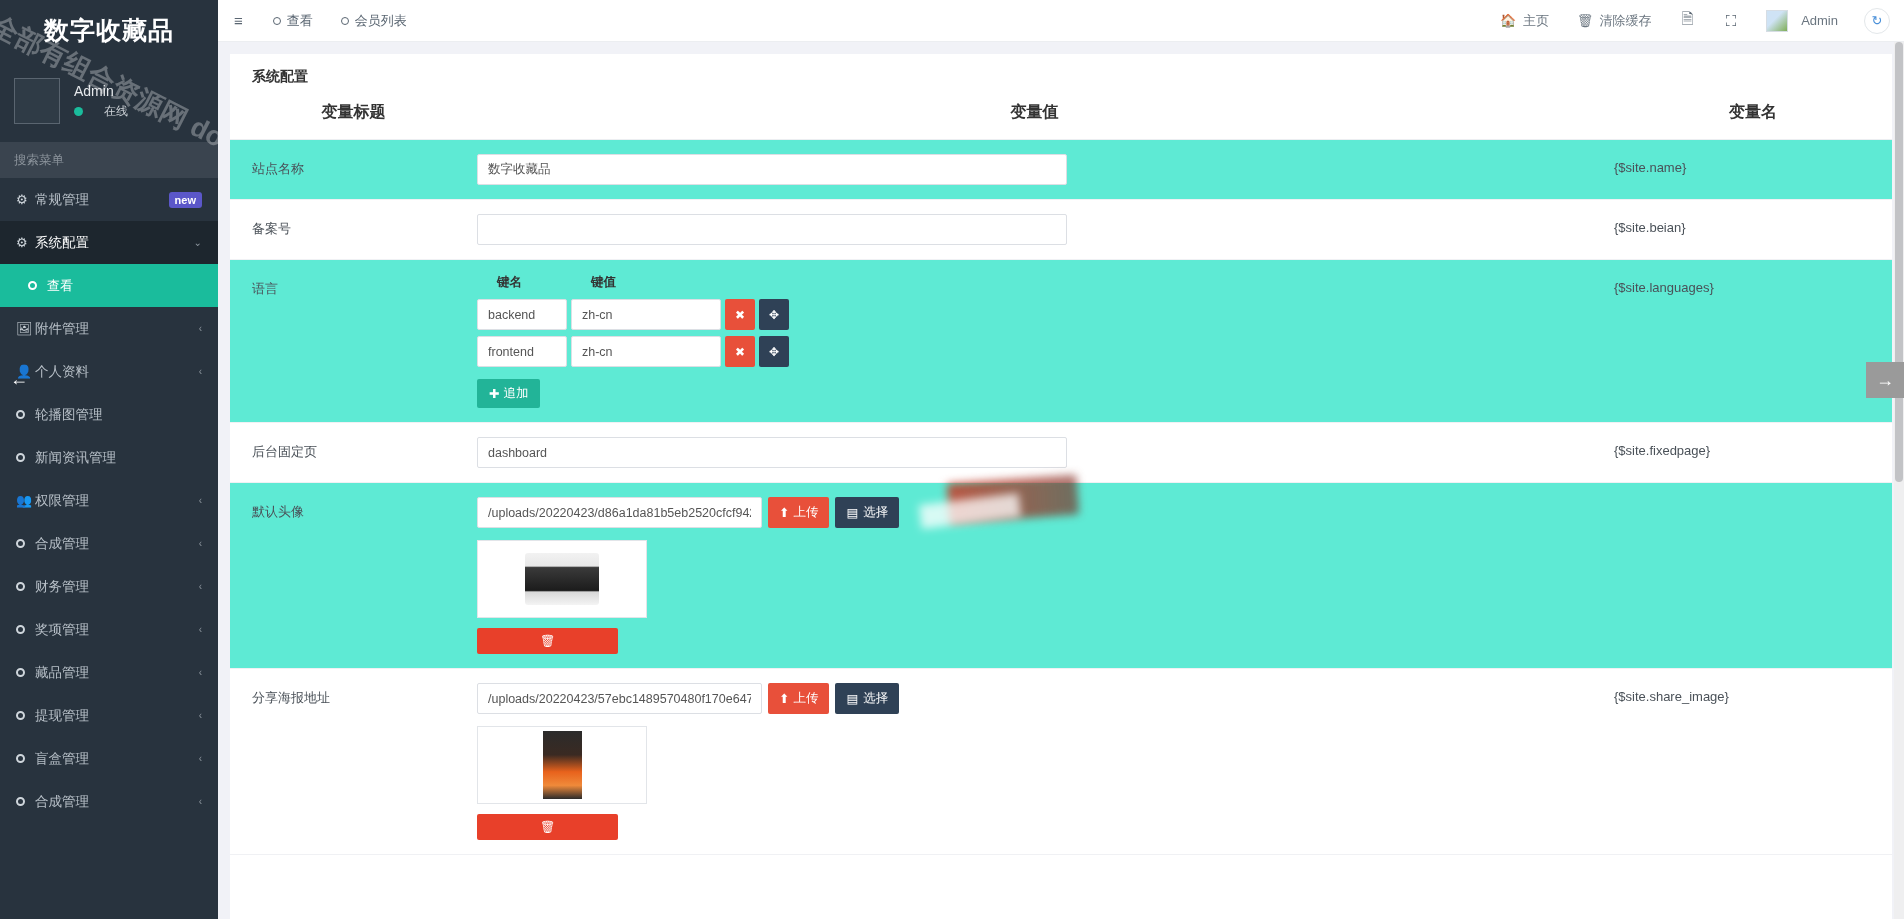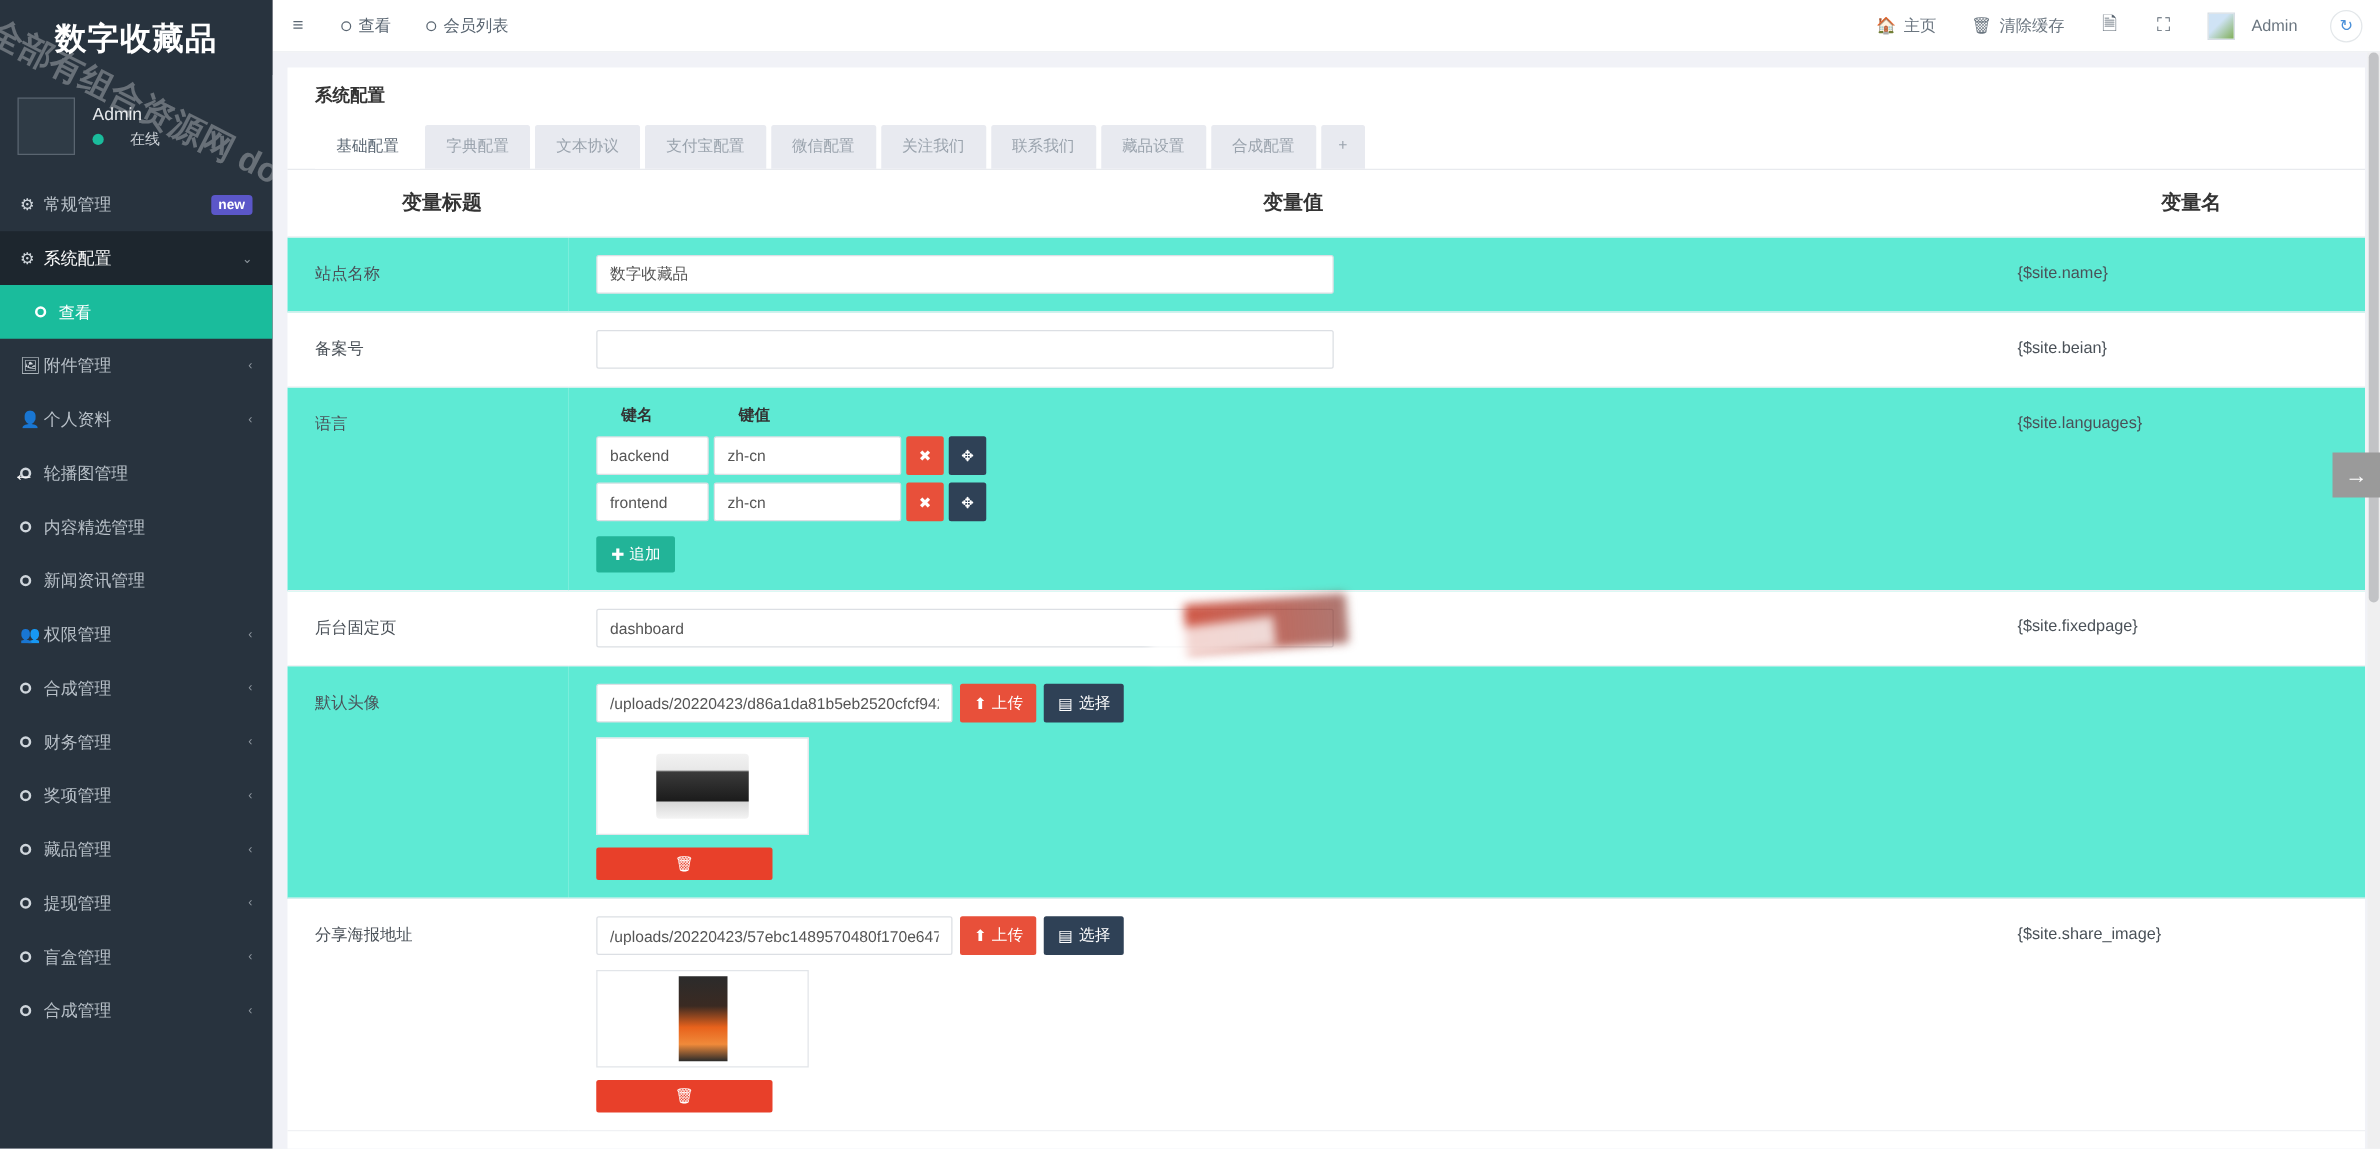--- a/index.html
+++ b/index.html
@@ -339,20 +339,23 @@
     <div class="avatar-box"></div>
     <div class="profile-info">
       <span class="profile-name">Admin</span>
       <span class="profile-status">
         <i class="dot-online"></i>
         <span>在线</span>
       </span>
     </div>
   </div>
 
+  <div class="search-box">
+    <span>搜索菜单</span>
+  </div>
 
   <ul class="menu">
     <li class="menu-item">
       <span class="mi-icon">⚙</span>
       <span class="mi-label">常规管理</span>
       <span class="badge-new">new</span>
     </li>
     <li class="menu-item group-open">
       <span class="mi-icon">⚙</span>
       <span class="mi-label">系统配置</span>
@@ -372,26 +375,20 @@
     <li class="menu-item">
       <span class="mi-icon">👤</span>
       <span class="mi-label">个人资料</span>
       <span class="mi-caret">‹</span>
     </li>
     <li class="menu-item">
       <span class="mi-icon">
           <i class="circ"></i>
         </span>
       <span class="mi-label">轮播图管理</span>
-    </li>
-    <li class="menu-item">
-      <span class="mi-icon">
-          <i class="circ"></i>
-        </span>
-      <span class="mi-label">内容精选管理</span>
     </li>
     <li class="menu-item">
       <span class="mi-icon">
           <i class="circ"></i>
         </span>
       <span class="mi-label">新闻资讯管理</span>
     </li>
     <li class="menu-item">
       <span class="mi-icon">👥</span>
       <span class="mi-label">权限管理</span>
@@ -483,32 +480,20 @@
   </div>
 </div>
 
 <div id="main">
   <div class="panel">
 
     <div class="panel-head">
       <div class="panel-title">系统配置</div>
     </div>
 
-    <div class="tabs">
-      <div class="tab active">基础配置</div>
-      <div class="tab">字典配置</div>
-      <div class="tab">文本协议</div>
-      <div class="tab">支付宝配置</div>
-      <div class="tab">微信配置</div>
-      <div class="tab">关注我们</div>
-      <div class="tab">联系我们</div>
-      <div class="tab">藏品设置</div>
-      <div class="tab">合成配置</div>
-      <div class="tab plus">+</div>
-    </div>
 
     <table class="cfg">
       <thead>
         <tr>
           <th class="col-title">变量标题</th>
           <th class="col-value">变量值</th>
           <th class="col-var">变量名</th>
         </tr>
       </thead>
       <tbody>

